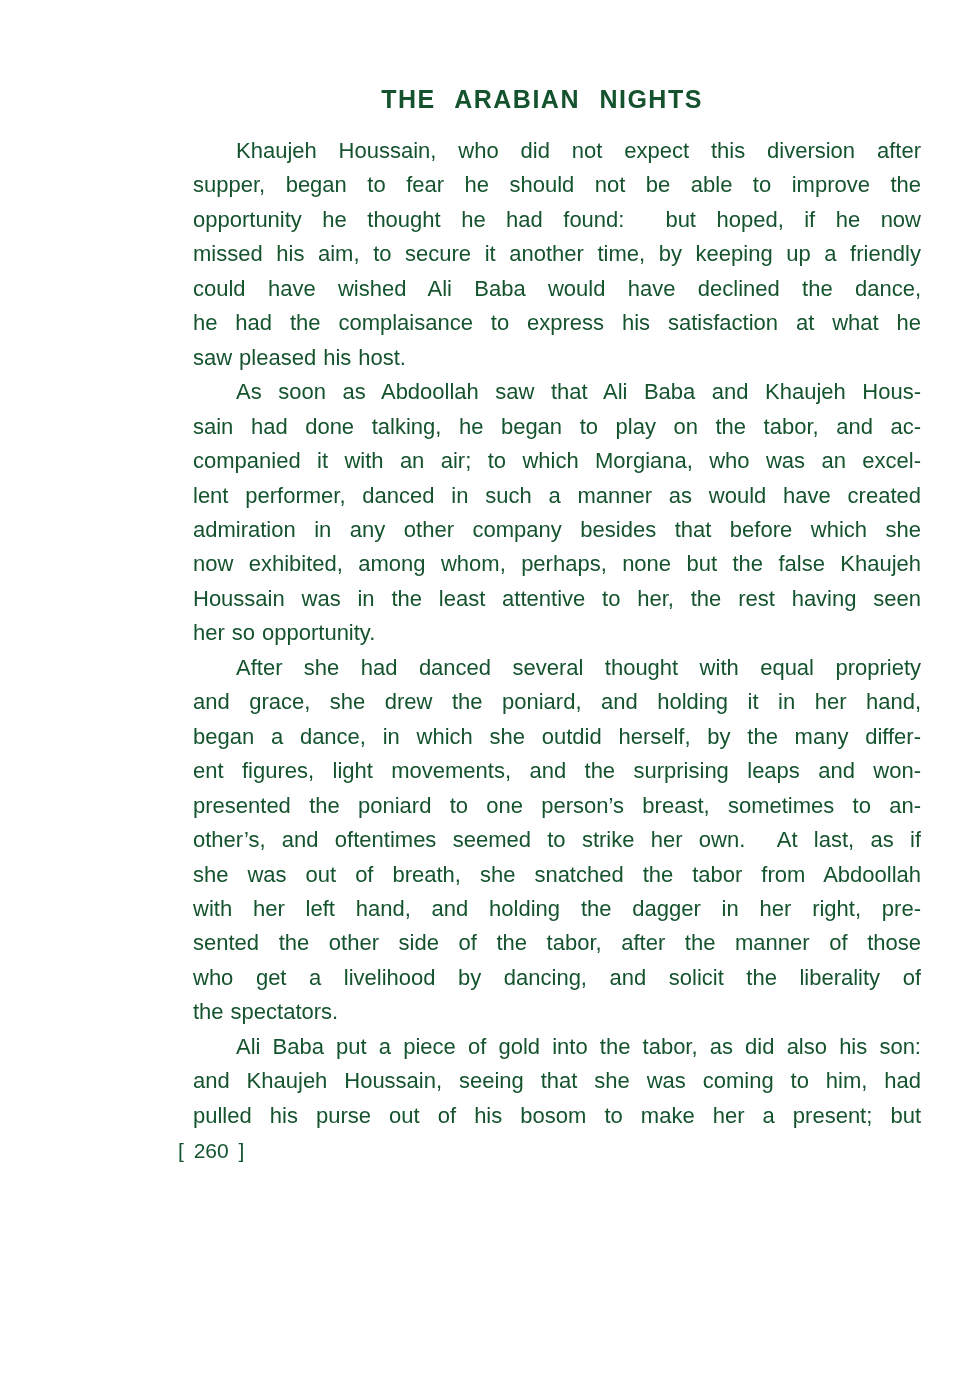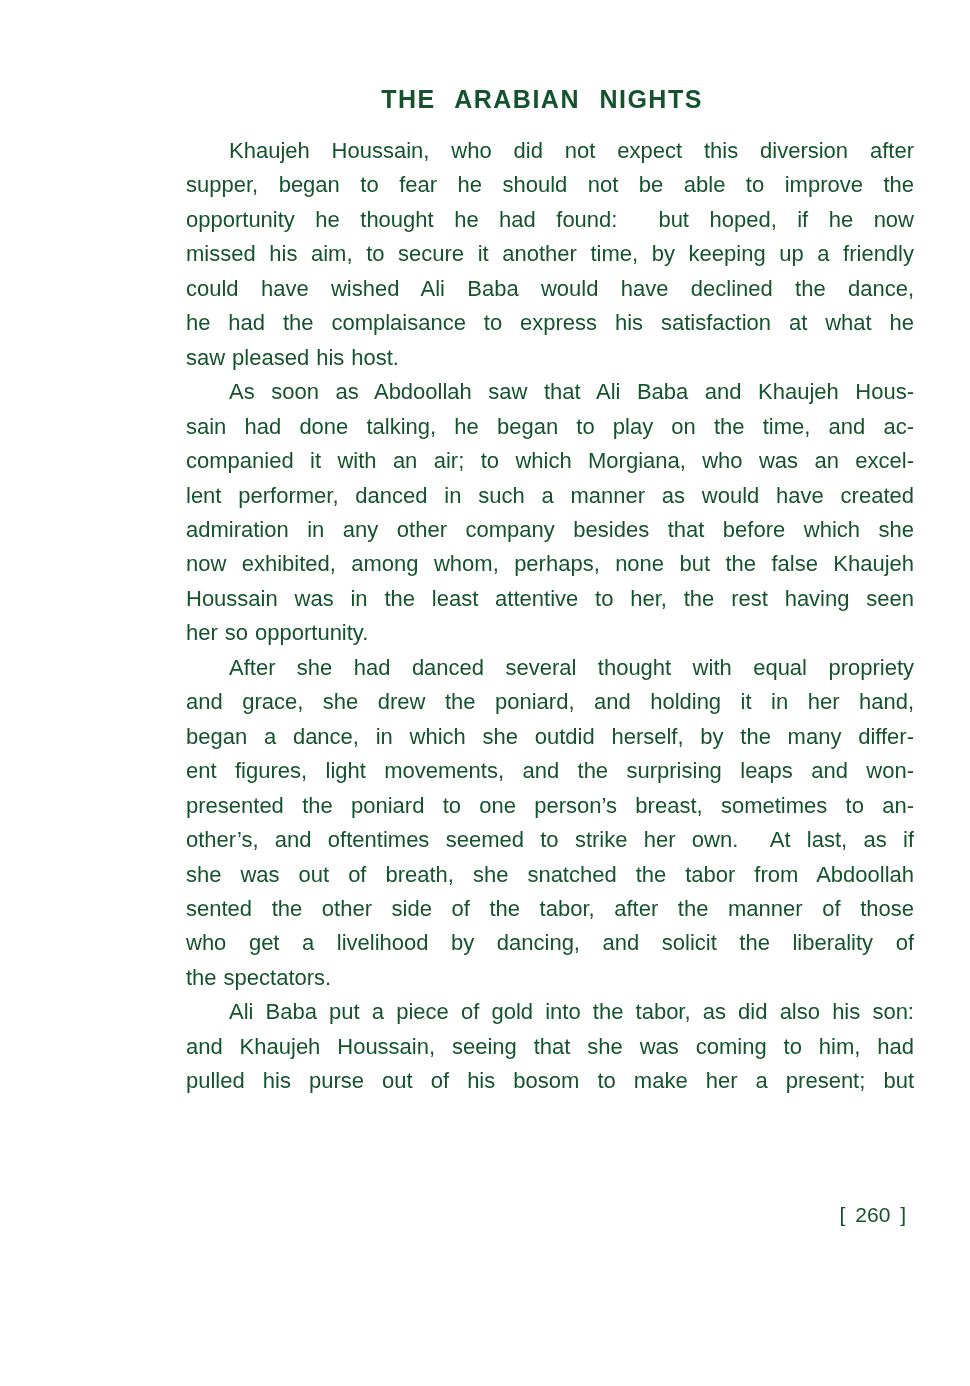--- a/index.html
+++ b/index.html
@@ -29,21 +29,21 @@
     text-align: center;
     font-size: 25px;
     line-height: 28px;
     font-weight: bold;
     letter-spacing: 1.5px;
     word-spacing: 11px;
   }
   .body-text {
     position: absolute;
     top: 134px;
-    left: 186px;
+    left: 193px;
     width: 728px;
     font-size: 22px;
     line-height: 34.45px;
     overflow: hidden;
   }
   .paragraph {
     margin: 0;
     padding: 0;
   }
   .line {
@@ -53,24 +53,24 @@
     word-spacing: 0.04em;
   }
   .line.first {
     text-indent: 43px;
   }
   .line.last {
     text-align-last: left;
   }
   .folio {
     position: absolute;
-    top: 1200px;
+    top: 1136px;
     left: 178px;
     width: 728px;
-    text-align: right;
+    text-align: left;
     font-size: 21px;
     line-height: 30px;
     word-spacing: 4px;
   }
 </style>
 </head>
 <body>
 
 <div class="page">
   <h1 class="title">THE ARABIAN NIGHTS</h1>
@@ -80,36 +80,37 @@
         <div class="line first">Khaujeh Houssain, who did not expect this diversion after</div>
         <div class="line">supper, began to fear he should not be able to improve the</div>
         <div class="line">opportunity he thought he had found:&nbsp; but hoped, if he now</div>
         <div class="line">missed his aim, to secure it another time, by keeping up a friendly</div>
         <div class="line">could have wished Ali Baba would have declined the dance,</div>
         <div class="line">he had the complaisance to express his satisfaction at what he</div>
         <div class="line last">saw pleased his host.</div>
       </div>
       <div class="paragraph">
         <div class="line first">As soon as Abdoollah saw that Ali Baba and Khaujeh Hous-</div>
-        <div class="line">sain had done talking, he began to play on the time, and ac-</div>
+        <div class="line">sain had done talking, he began to play on the tabor, and ac-</div>
         <div class="line">companied it with an air; to which Morgiana, who was an excel-</div>
         <div class="line">lent performer, danced in such a manner as would have created</div>
         <div class="line">admiration in any other company besides that before which she</div>
         <div class="line">now exhibited, among whom, perhaps, none but the false Khaujeh</div>
         <div class="line">Houssain was in the least attentive to her, the rest having seen</div>
         <div class="line last">her so opportunity.</div>
       </div>
       <div class="paragraph">
         <div class="line first">After she had danced several thought with equal propriety</div>
         <div class="line">and grace, she drew the poniard, and holding it in her hand,</div>
         <div class="line">began a dance, in which she outdid herself, by the many differ-</div>
         <div class="line">ent figures, light movements, and the surprising leaps and won-</div>
         <div class="line">presented the poniard to one person’s breast, sometimes to an-</div>
         <div class="line">other’s, and oftentimes seemed to strike her own.&nbsp; At last, as if</div>
         <div class="line">she was out of breath, she snatched the tabor from Abdoollah</div>
+        <div class="line">with her left hand, and holding the dagger in her right, pre-</div>
         <div class="line">sented the other side of the tabor, after the manner of those</div>
         <div class="line">who get a livelihood by dancing, and solicit the liberality of</div>
         <div class="line last">the spectators.</div>
       </div>
       <div class="paragraph">
         <div class="line first">Ali Baba put a piece of gold into the tabor, as did also his son:</div>
         <div class="line">and Khaujeh Houssain, seeing that she was coming to him, had</div>
         <div class="line">pulled his purse out of his bosom to make her a present; but</div>
       </div>
     </div>

